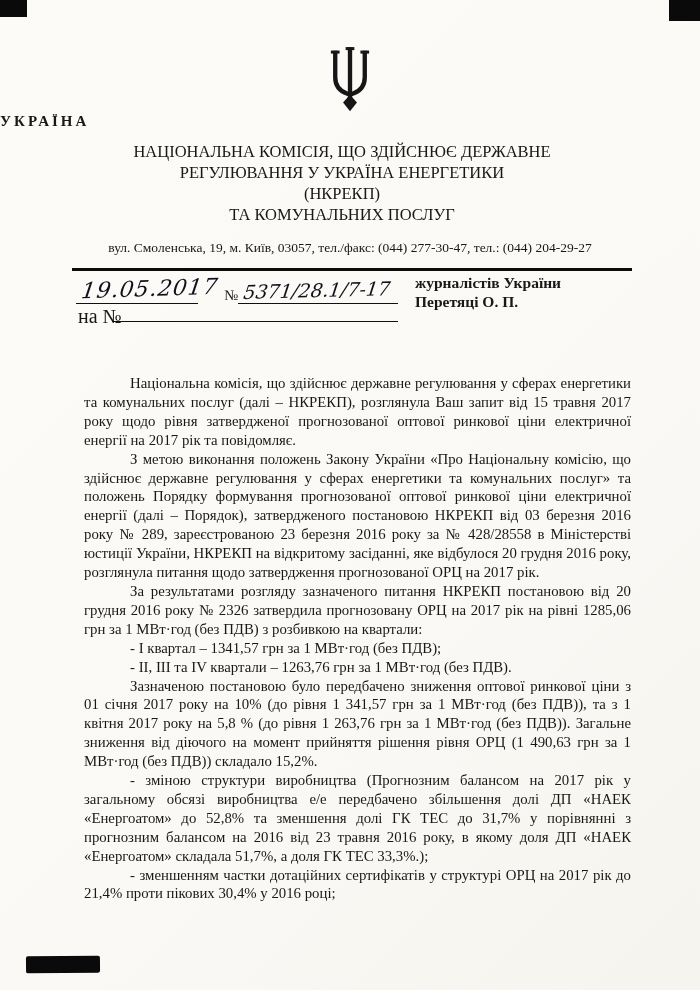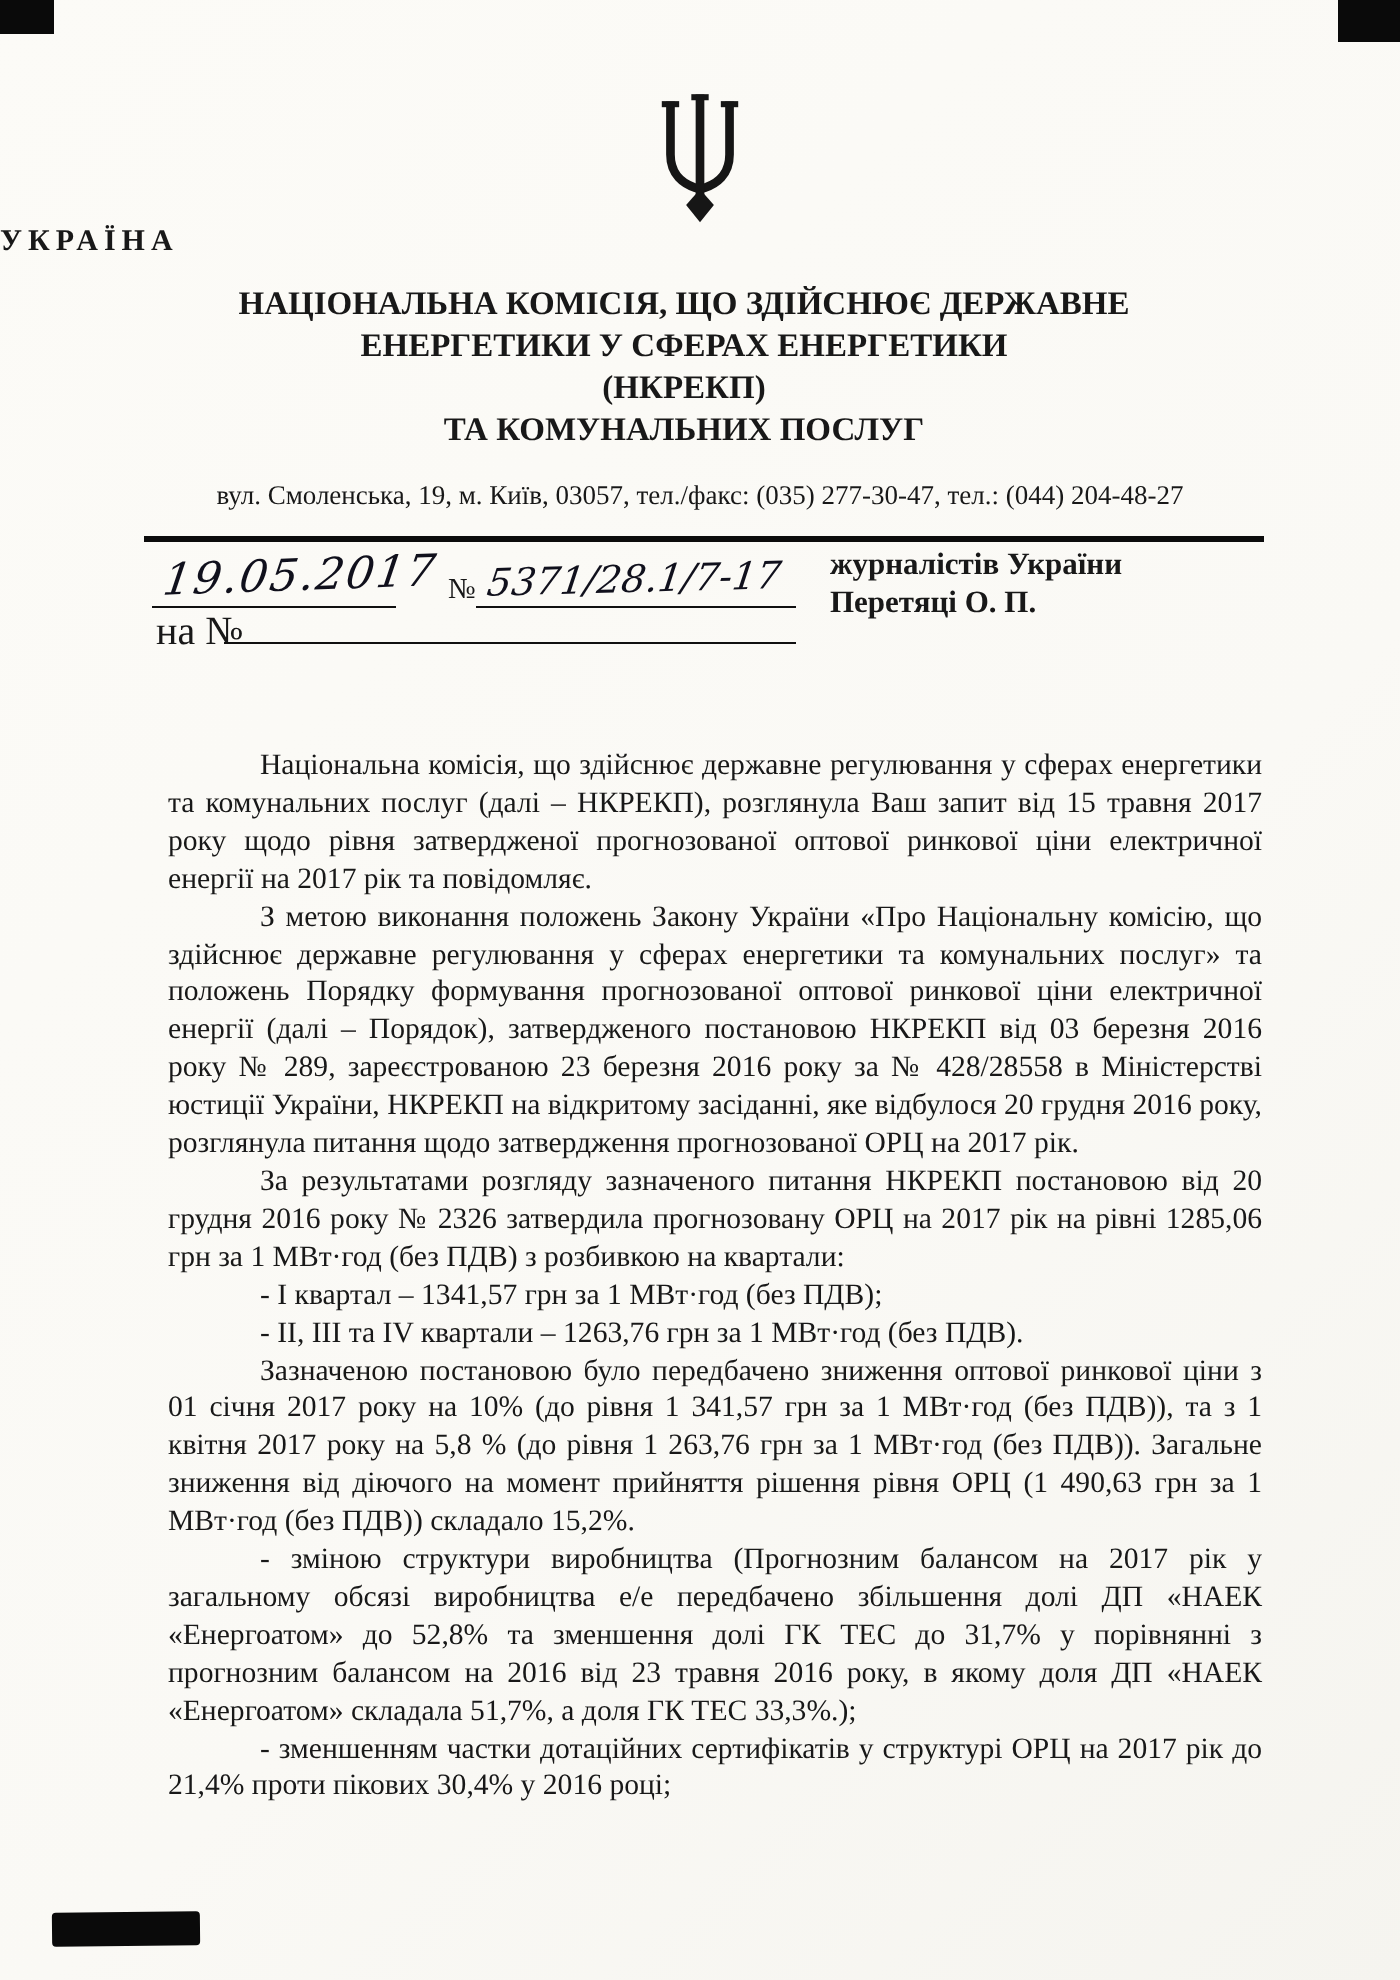--- a/index.html
+++ b/index.html
@@ -24,21 +24,21 @@
   
   .emblem { position: absolute; left: 0; right: 0; top: 46px; text-align: center; }
   .country {
     position: absolute; left: 0; right: 0; top: 113px;
     text-align: left; font-weight: bold; font-size: 15px; letter-spacing: 3px;
   }
 
   
   .org-title {
     position: absolute; left: 0; right: 16px; top: 141px;
-    text-align: center; font-weight: bold; font-size: 16.5px; line-height: 21px;
+    text-align: center; font-weight: normal; font-size: 16.5px; line-height: 21px;
   }
   .org-title div { white-space: nowrap; }
 
   .address {
     position: absolute; left: 0; right: 0; top: 240px;
     text-align: center; font-size: 13.5px;
   }
 
   
   .divider { position: absolute; left: 72px; top: 268px; width: 560px; height: 3px; background: #0c0c0c; }
@@ -104,26 +104,26 @@
         <path d="M38 7 H48"></path>
       </g>
       <path d="M26 56 L18 65 L26 75 L34 65 Z" fill="#161616"></path>
     </svg>
   </div>
 
   <div class="country">УКРАЇНА</div>
 
   <div class="org-title">
     <div>НАЦІОНАЛЬНА КОМІСІЯ, ЩО ЗДІЙСНЮЄ ДЕРЖАВНЕ</div>
-    <div>ЕНЕРГЕТИКИ У СФЕРАХ ЕНЕРГЕТИКИ</div>
+    <div>РЕГУЛЮВАННЯ У УКРАЇНА ЕНЕРГЕТИКИ</div>
     <div>(НКРЕКП)</div>
     <div>ТА КОМУНАЛЬНИХ ПОСЛУГ</div>
   </div>
 
-  <div class="address">вул. Смоленська, 19,  м. Київ, 03057,  тел./факс: (035) 277-30-47, тел.: (044) 204-48-27</div>
+  <div class="address">вул. Смоленська, 19,  м. Київ, 03057,  тел./факс: (044) 277-30-47, тел.: (044) 204-29-27</div>
 
   <div class="divider"></div>
 
   <div class="handwritten hw-date">19.05.2017</div>
   <span class="no-label">№</span>
   <div class="handwritten hw-number">5371/28.1/7-17</div>
   <div class="u-line u-date"></div>
   <div class="u-line u-number"></div>
   <span class="reply-label">на №</span>
   <div class="u-line u-reply"></div>

